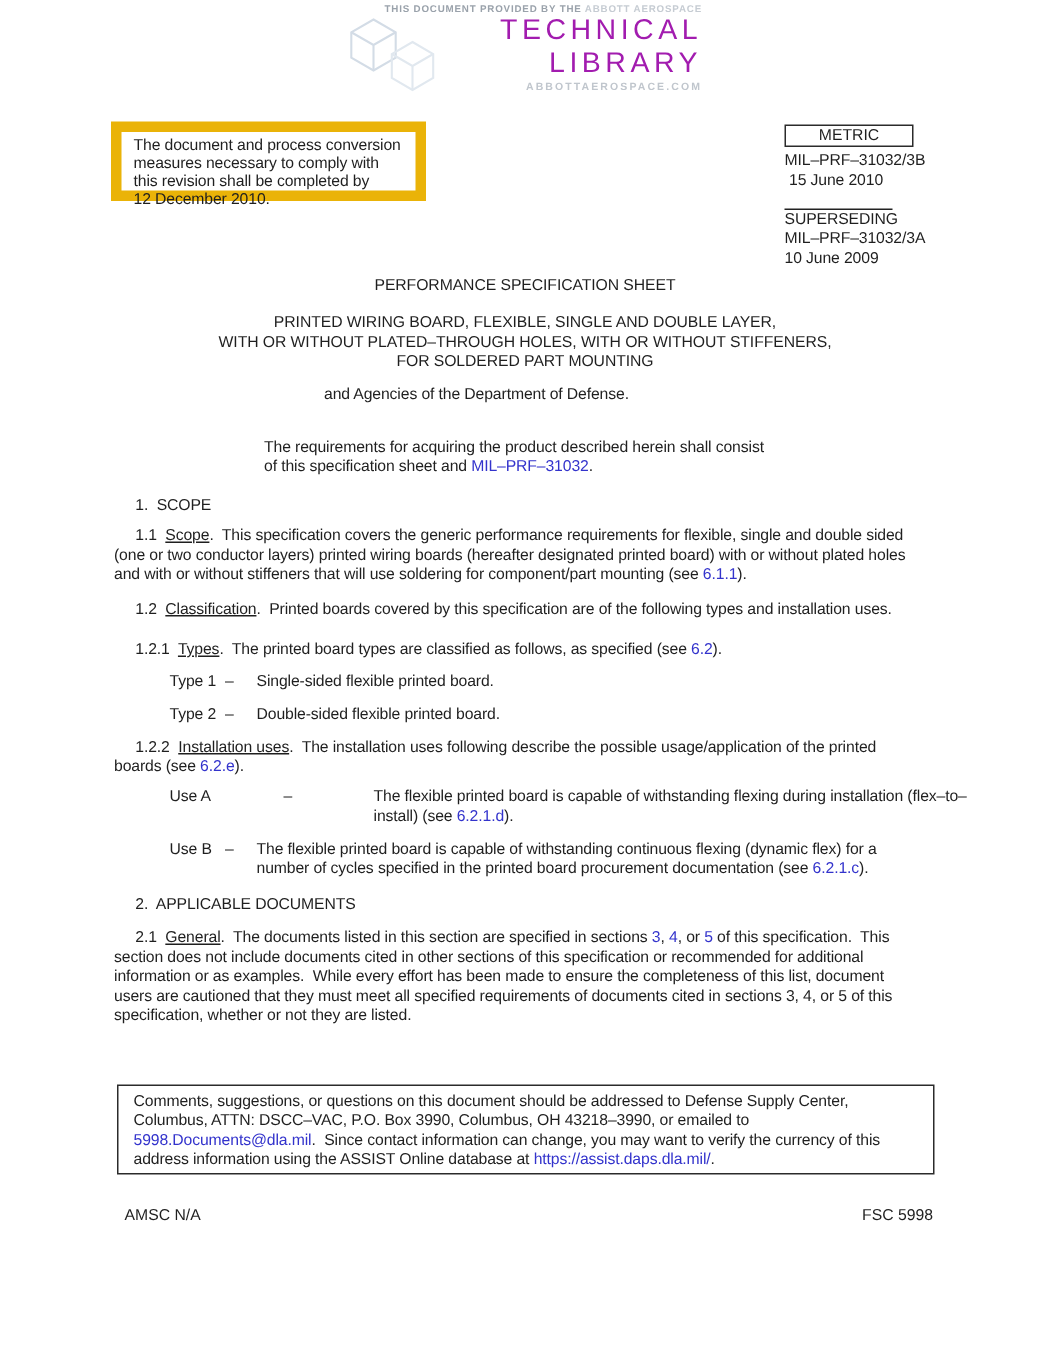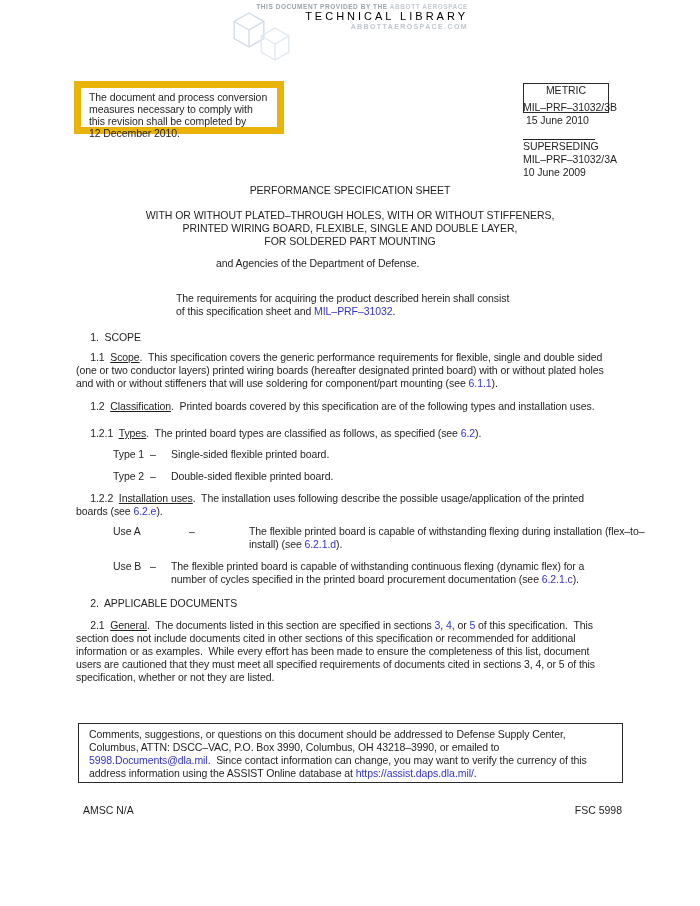--- a/index.html
+++ b/index.html
@@ -6,27 +6,27 @@
   html,body{margin:0;padding:0;background:#ffffff;}
   .page{position:relative;width:700px;height:906px;background:#ffffff;
         font-family:"Liberation Sans","DejaVu Sans",sans-serif;color:#1f1f1f;overflow:hidden;}
   .line{white-space:pre;}
   .lnk{color:#3333cc;}
   .und{text-decoration:underline;}
   
   .hdr{position:absolute;left:230px;top:3px;width:238px;text-align:right;}
   .hdr-l1{font-size:6.5px;font-weight:bold;letter-spacing:.55px;color:#9aa2ab;white-space:pre;}
   .hdr-l1 .brand{color:#c6ccd3;}
-  .hdr-l2{font-size:11px;letter-spacing:3px;color:#000000;margin-top:0;}
+  .hdr-l2{font-size:19px;letter-spacing:3px;color:#a21caf;margin-top:0;}
   .hdr-l3{font-size:7px;font-weight:bold;letter-spacing:1.4px;color:#c0c6cd;margin-top:1px;}
   .logo{position:absolute;left:227px;top:6px;}
   
   .notice-box{position:absolute;left:74px;top:81px;width:210px;height:53px;border:7px solid #eab308;
               box-sizing:border-box;padding:3px 4px 0 8px;font-size:10.5px;line-height:12px;letter-spacing:-0.08px;}
-  .metric-box{position:absolute;left:523px;top:83px;width:86px;height:30px;border:1px solid #2b2b2b;
+  .metric-box{position:absolute;left:523px;top:83px;width:86px;height:15px;border:1px solid #2b2b2b;
               box-sizing:border-box;text-align:center;font-size:10.5px;line-height:13px;}
   .doc-block{position:absolute;left:523px;top:101px;font-size:10.5px;line-height:12.9px;letter-spacing:-0.08px;}
   .doc-block .dunder{display:inline-block;border-bottom:1px solid #222;padding:0 6px 12px 3px;}
   
   .title1{position:absolute;left:76px;top:184px;width:548px;text-align:center;font-size:10.5px;letter-spacing:-0.05px;}
   .subject{position:absolute;left:76px;top:209px;width:548px;text-align:center;font-size:10.5px;line-height:13px;letter-spacing:-0.05px;}
   .approval{position:absolute;left:216px;top:257px;font-size:10.5px;line-height:13px;letter-spacing:-0.08px;}
   .reqs{position:absolute;left:176px;top:292px;font-size:10.5px;line-height:13px;letter-spacing:-0.08px;}
   
   .para{position:absolute;left:76px;width:560px;font-size:10.5px;line-height:13px;letter-spacing:-0.08px;white-space:pre;}
@@ -79,22 +79,22 @@
       <div class="line"><span>MIL–PRF–31032/3B</span></div>
       <div class="line"><span class="dunder">15 June 2010</span></div>
       <div class="line"><span>SUPERSEDING</span></div>
       <div class="line"><span>MIL–PRF–31032/3A</span></div>
       <div class="line"><span>10 June 2009</span></div>
     </div>
 
   <div class="title1 line">PERFORMANCE SPECIFICATION SHEET</div>
 
   <div class="subject">
+      <div class="line">PRINTED WIRING BOARD, FLEXIBLE, SINGLE AND DOUBLE LAYER,</div>
       <div class="line">WITH OR WITHOUT PLATED–THROUGH HOLES, WITH OR WITHOUT STIFFENERS,</div>
-      <div class="line">PRINTED WIRING BOARD, FLEXIBLE, SINGLE AND DOUBLE LAYER,</div>
       <div class="line">FOR SOLDERED PART MOUNTING</div>
     </div>
 
   <div class="approval">
       <div class="line">and Agencies of the Department of Defense.</div>
     </div>
 
   <div class="reqs">
       <div class="line"><span>The requirements for acquiring the product described herein shall consist</span></div>
       <div class="line"><span>of this specification sheet and </span><span class="lnk">MIL–PRF–31032</span><span>.</span></div>

